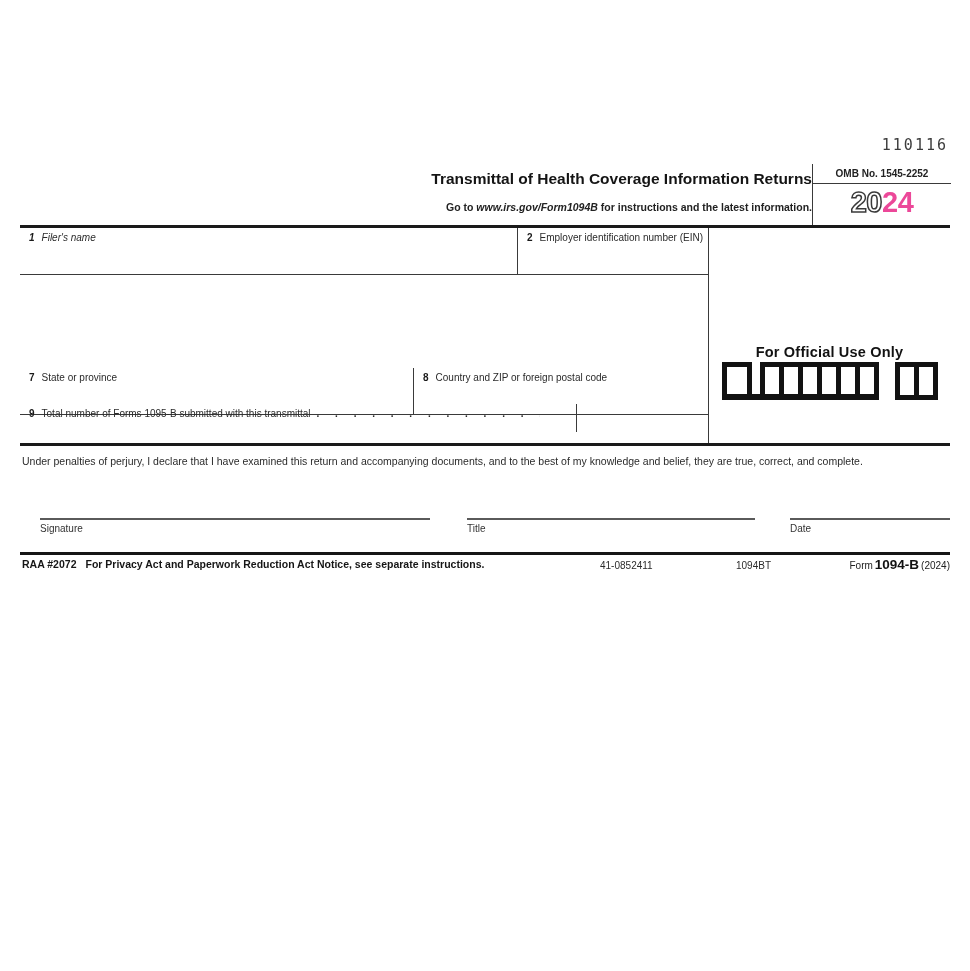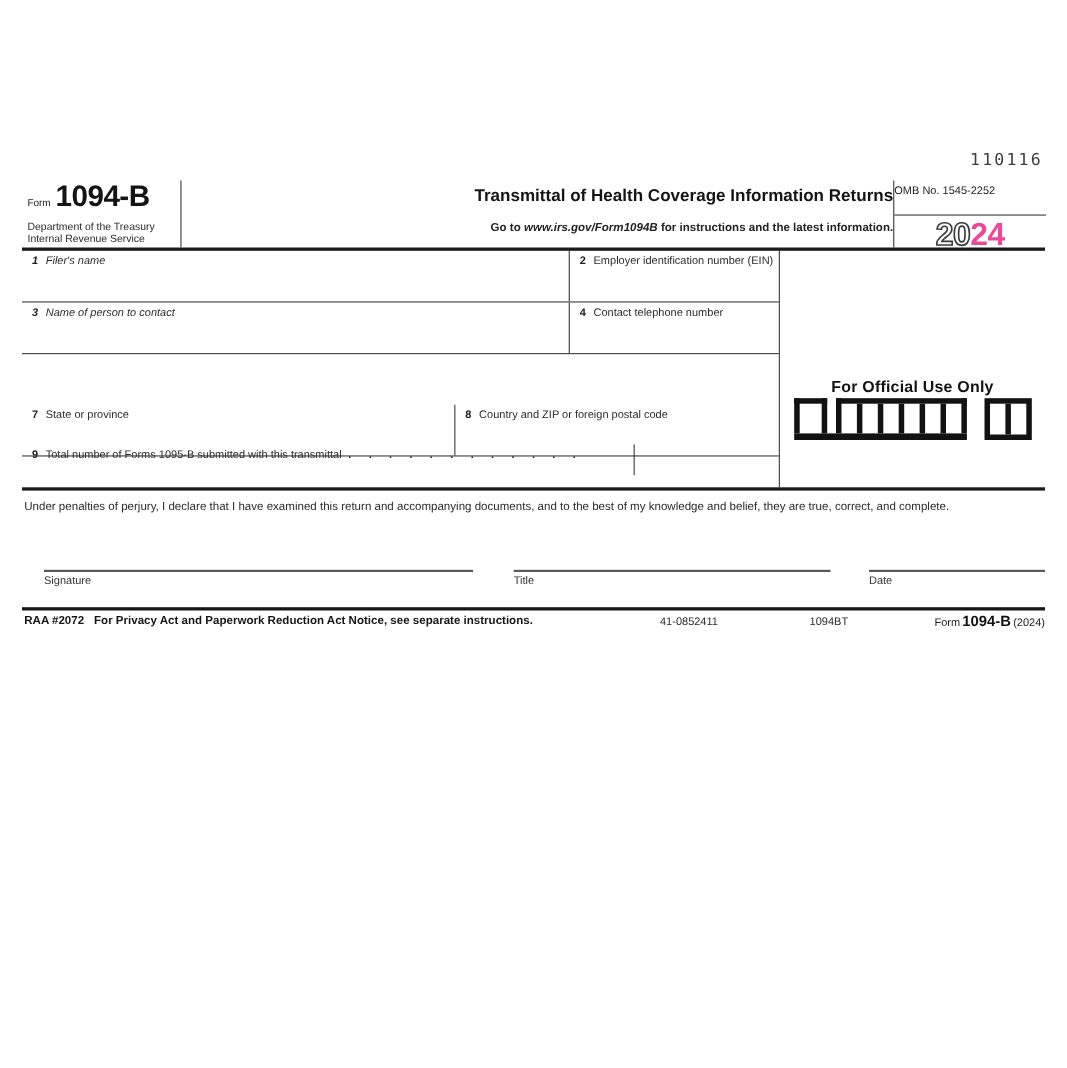--- a/index.html
+++ b/index.html
@@ -19,21 +19,21 @@
   .form-id-box { position:absolute; left:0; top:0; width:144px; height:61px; border-right:1px solid #3a3a3a; }
   .form-id-line { position:absolute; left:5px; top:-1px; white-space:nowrap; }
   .form-word { font-size:9px; color:#222; }
   .form-number-big { font-size:27px; font-weight:bold; letter-spacing:-0.5px; color:#141414; }
   .agency { position:absolute; left:5px; top:37px; font-size:9.5px; line-height:1.2; color:#2b2b2b; }
   .title-area { position:absolute; left:144px; top:0; width:648px; height:61px; text-align:right; }
   .form-title { margin-top:6px; font-size:15.5px; font-weight:bold; color:#141414; }
   .form-subtitle { margin-top:13px; font-size:10.5px; font-weight:bold; color:#222; }
   .url { font-style:italic; }
   .omb-box { position:absolute; left:792px; top:0; width:138px; height:61px; border-left:1px solid #3a3a3a; }
-  .omb-number { font-size:10px; text-align:left; padding:4px 0 16px; border-bottom:1px solid #3a3a3a; color:#222; }
+  .omb-number { font-size:10px; text-align:center; padding:4px 0 4px; border-bottom:1px solid #3a3a3a; color:#222;font-weight:bold; }
   .tax-year { text-align:center; font-size:29px; font-weight:bold; margin-top:2px; color:#1a1a1a; letter-spacing:-0.5px; }
   .yr-outline { color:#ffffff; -webkit-text-stroke:1.5px #3a3a3a; }
   .yr-solid { color:#ec4899; }
   
   .grid { position:absolute; top:228px; left:20px; width:930px; height:215px; border-bottom:3px solid #1a1a1a; }
   .row { position:absolute; left:0; display:flex; box-sizing:border-box; }
   .row-a { top:0;    width:688px; height:47px; }
   .row-b { top:47px; width:688px; height:47px; }
   .row-c { top:94px; width:688px; height:46px; }
   .row-d { top:140px;width:688px; height:47px; }
@@ -78,30 +78,20 @@
   .footer-form .num { font-size:13.5px; font-weight:bold; color:#121212; margin:0 2px; }
 </style>
 </head>
 <body>
 
 <div class="sheet">
 
   <div class="ocr">110116</div>
 
   <div class="form-header">
-    <div class="form-id-box">
-      <div class="form-id-line">
-        <span class="form-word">Form</span>
-        <span class="form-number-big">1094-B</span>
-      </div>
-      <div class="agency">
-        <div>Department of the Treasury</div>
-        <div>Internal Revenue Service</div>
-      </div>
-    </div>
     <div class="title-area">
       <div class="form-title">Transmittal of Health Coverage Information Returns</div>
       <div class="form-subtitle">
         <span>Go to </span><span class="url">www.irs.gov/Form1094B</span><span> for instructions and the latest information.</span>
       </div>
     </div>
     <div class="omb-box">
       <div class="omb-number">OMB No. 1545-2252</div>
       <div class="tax-year">
         <span class="yr-outline">20</span><span class="yr-solid">24</span>
@@ -113,28 +103,20 @@
 
     <div class="row row-a">
       <div class="cell w-497">
         <span class="fnum">1</span><span class="flabel">Filer's name</span>
       </div>
       <div class="cell w-191">
         <span class="fnum">2</span><span class="flabel">Employer identification number (EIN)</span>
       </div>
     </div>
 
-    <div class="row row-b">
-      <div class="cell w-497">
-        <span class="fnum">3</span><span class="flabel">Name of person to contact</span>
-      </div>
-      <div class="cell w-191">
-        <span class="fnum">4</span><span class="flabel">Contact telephone number</span>
-      </div>
-    </div>
 
 
     <div class="row row-d">
       <div class="cell w-393">
         <span class="fnum">7</span><span class="flabel">State or province</span>
       </div>
       <div class="cell w-295">
         <span class="fnum">8</span><span class="flabel">Country and ZIP or foreign postal code</span>
       </div>
     </div>

